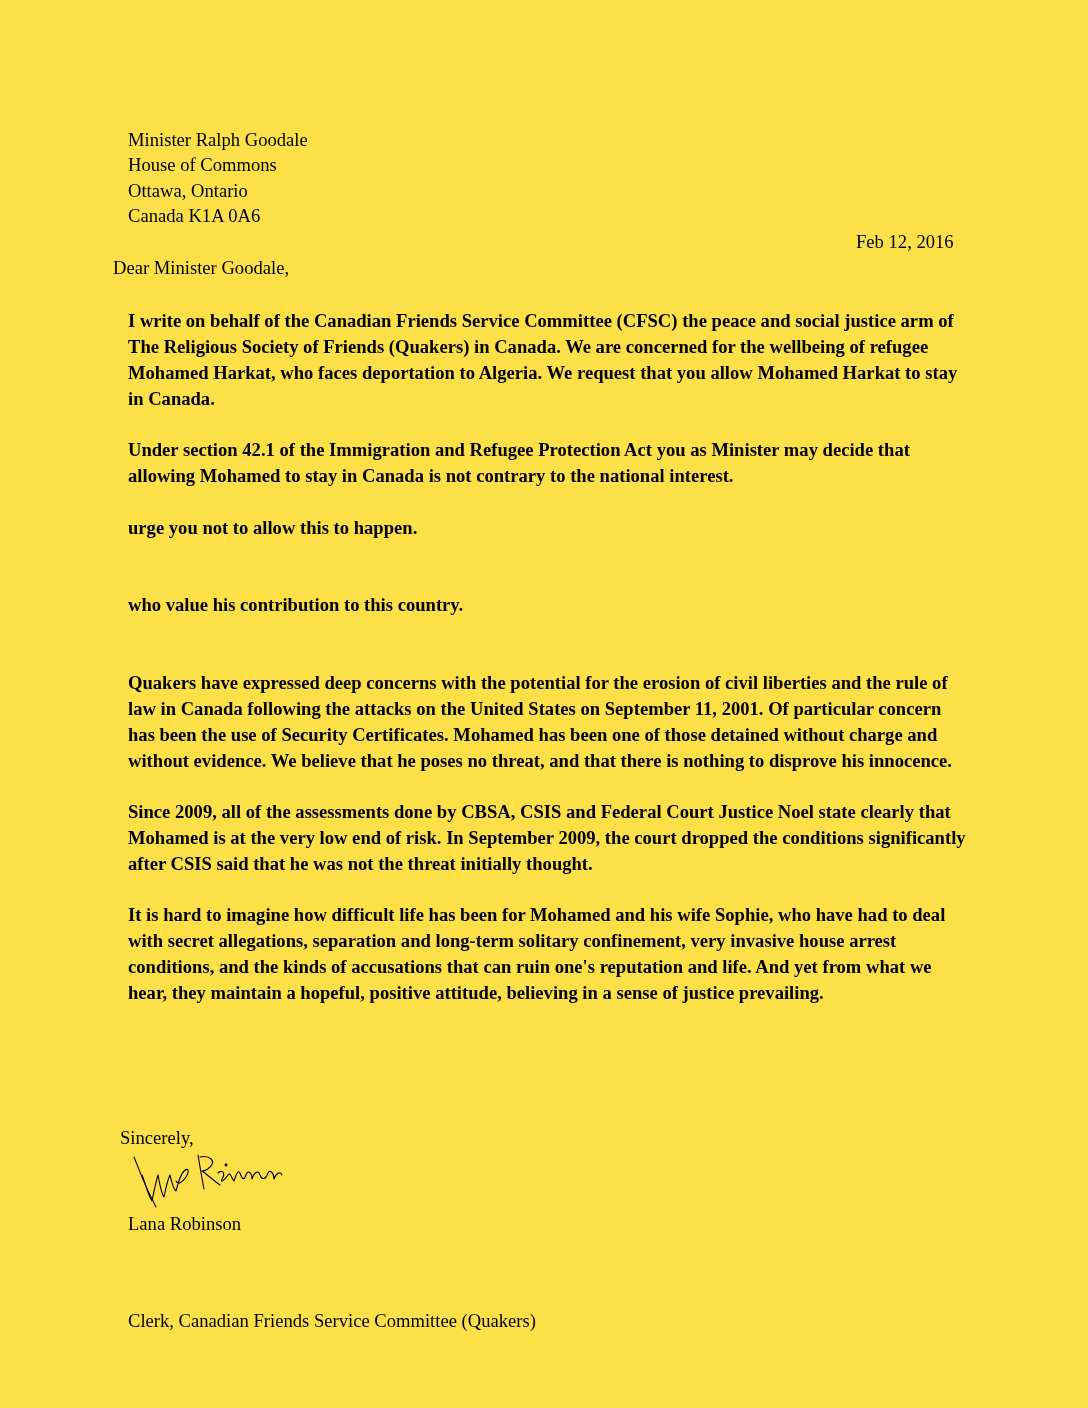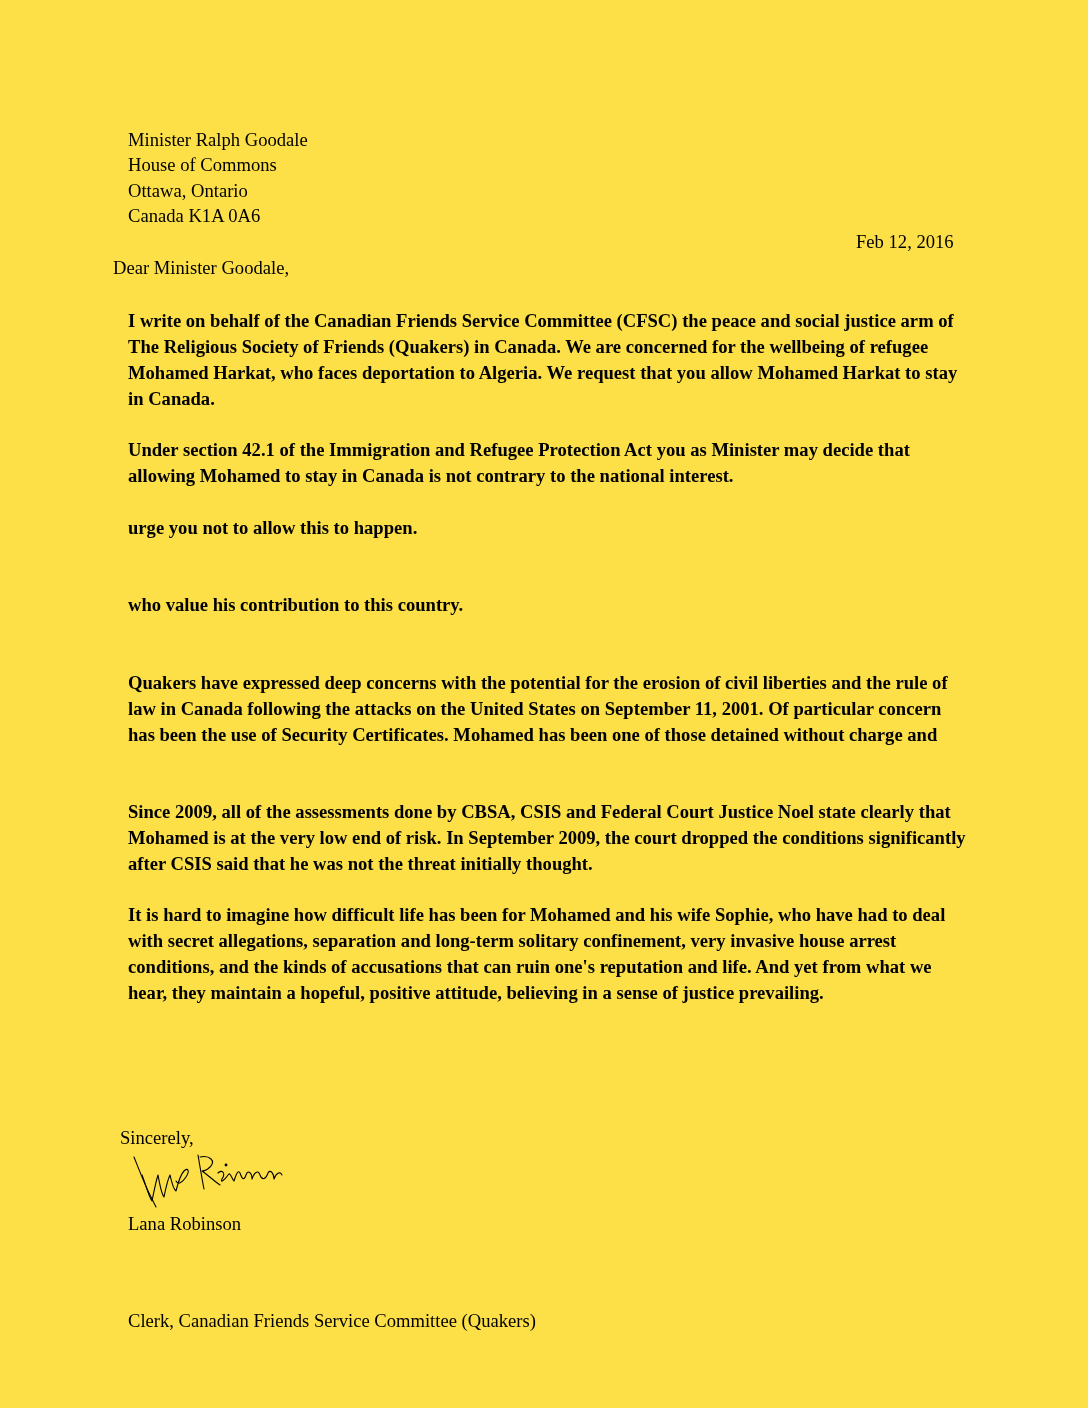--- a/index.html
+++ b/index.html
@@ -74,20 +74,21 @@
   </div>
 
   <div class="para" style="top:592px;">
     <span class="line">who value his contribution to this country.</span>
   </div>
 
   <div class="para" style="top:670px;">
     <span class="line">Quakers have expressed deep concerns with the potential for the erosion of civil liberties and the rule of</span>
     <span class="line">law in Canada following the attacks on the United States on September 11, 2001. Of particular concern</span>
     <span class="line">has been the use of Security Certificates. Mohamed has been one of those detained without charge and</span>
+    <span class="line">without evidence. We believe that he poses no threat, and that there is nothing to disprove his innocence.</span>
   </div>
 
   <div class="para" style="top:799px;">
     <span class="line">Since 2009, all of the assessments done by CBSA, CSIS and Federal Court Justice Noel state clearly that</span>
     <span class="line">Mohamed is at the very low end of risk. In September 2009, the court dropped the conditions significantly</span>
     <span class="line">after CSIS said that he was not the threat initially thought.</span>
   </div>
 
   <div class="para" style="top:902px;">
     <span class="line">It is hard to imagine how difficult life has been for Mohamed and his wife Sophie, who have had to deal</span>

